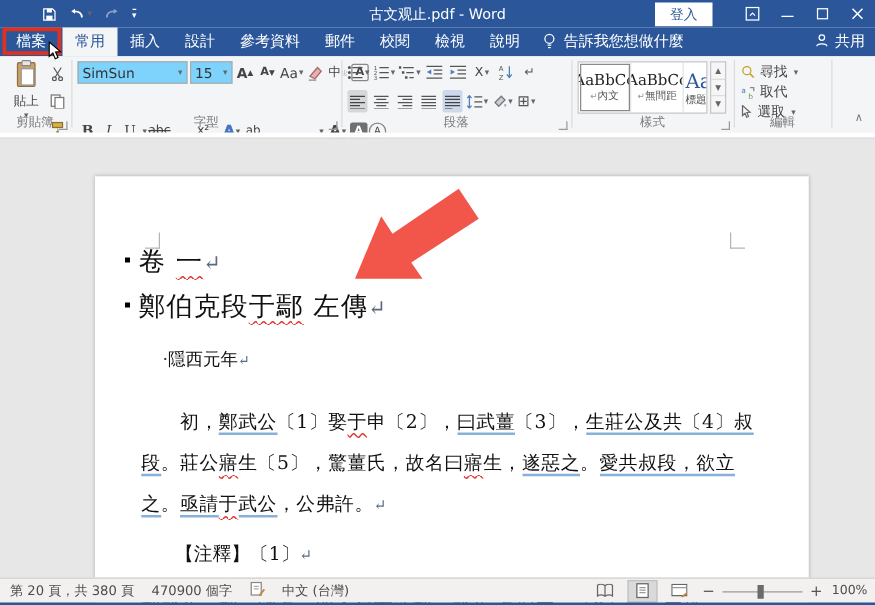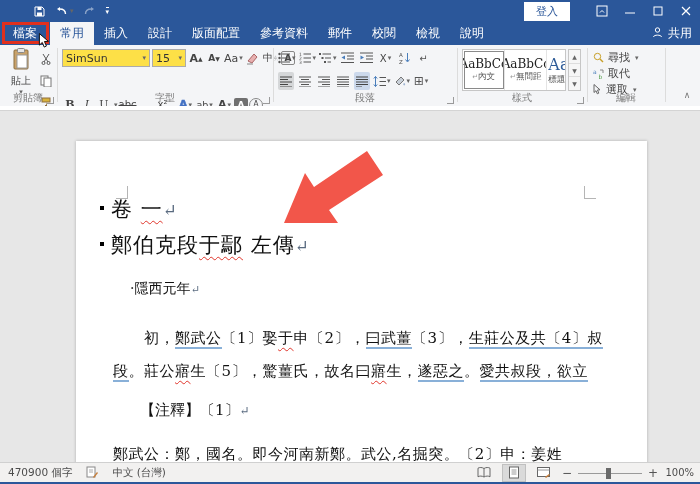--- a/index.html
+++ b/index.html
@@ -32,21 +32,21 @@
   .ribbon { position:absolute; left:0; top:45px; width:700px; height:61px; background:#f4f5f7; }
   .ribbon-bottom { position:absolute; left:0; top:106px; width:700px; height:5px; background:#fff; border-bottom:1px solid #d4d4d4; }
   .grp-sep { position:absolute; top:3px; width:1px; height:88%; background:#dcdcdc; }
   .grp-label { position:absolute; bottom:1px; width:100%; text-align:center; font-size:10px; color:#7a7a7a; }
   .launcher { position:absolute; bottom:2px; right:2px; width:7px; height:7px; border-right:1px solid #9a9a9a; border-bottom:1px solid #9a9a9a; cursor:pointer; }
   .group { position:absolute; top:0; height:61px; }
   .rbtn { display:inline-flex; align-items:center; justify-content:center; height:18px; min-width:16px;
     font-size:11px; color:#444; cursor:pointer; border-radius:2px; }
   .dd { font-size:7px; color:#666; margin-left:1px; }
   .row { position:absolute; left:0; display:flex; align-items:center; gap:2px; }
-  .combo { display:flex; align-items:center; justify-content:space-between; background:#fde047;
+  .combo { display:flex; align-items:center; justify-content:space-between; background:#7dd3fc;
     border:1px solid #ababab; height:18px; font-size:11px; color:#333; padding:0 3px; cursor:pointer; }
   .colorbar { position:absolute; left:2px; right:2px; bottom:1px; height:3px; }
   .iconA { position:relative; font-size:11px; font-weight:bold; }
   .active-toggle { background:#d5d7d9; }
   .active-toggle-blue { background:#ccd9ec; }
 
   
   .gallery { position:absolute; left:4px; top:4px; width:104px; height:42px; background:#fff; border:1px solid #c6c6c6; display:flex; }
   .style-cell { width:43px; height:100%; border-right:1px solid #e4e4e4; display:flex; flex-direction:column;
     align-items:center; justify-content:center; overflow:hidden; cursor:pointer; }
@@ -127,20 +127,21 @@
           <span class="dd">▾</span>
       </span>
       <span class="qbtn dim">
         <svg width="12" height="11" viewBox="0 0 12 11">
             <path d="M10 3 L7 1 L7 5 Z" fill="#fff"></path>
             <path d="M7.5 3 C3 3 1.5 5 1.5 8" fill="none" stroke="#fff" stroke-width="1.4"></path>
           </svg>
       </span>
       <span class="qbtn" style="border-top:1px solid #fff; font-size:7px;">▾</span>
     </div>
+    <div class="win-title">古文观止.pdf - Word</div>
     <div class="tb-right">
       <span class="signin">登入</span>
       <span class="wbtn">
         <svg width="12" height="12" viewBox="0 0 12 12">
             <rect x="1" y="1" width="10" height="10" fill="none" stroke="#fff"></rect>
             <path d="M4 7.5 L6 5.5 L8 7.5" fill="none" stroke="#fff"></path>
           </svg>
       </span>
       <span class="wbtn">
         <svg width="10" height="10" viewBox="0 0 10 10">
@@ -158,26 +159,35 @@
           </svg>
       </span>
     </div>
   </div>
 
   <div class="tabrow">
     <div class="tab file">檔案</div>
     <div class="tab active">常用</div>
     <div class="tab">插入</div>
     <div class="tab">設計</div>
-    <div class="tab">版面配置</div>
     <div class="tab">參考資料</div>
     <div class="tab">郵件</div>
     <div class="tab">校閱</div>
     <div class="tab">檢視</div>
     <div class="tab">說明</div>
+    <div class="tellme">
+      <span>
+        <svg width="11" height="13" viewBox="0 0 11 13">
+            <circle cx="5.5" cy="5" r="3.6" fill="none" stroke="#fff" stroke-width="1"></circle>
+            <line x1="4" y1="10" x2="7" y2="10" stroke="#fff"></line>
+            <line x1="4.4" y1="12" x2="6.6" y2="12" stroke="#fff"></line>
+          </svg>
+      </span>
+      <span>告訴我您想做什麼</span>
+    </div>
     <div class="share">
       <span>
         <svg width="11" height="11" viewBox="0 0 11 11">
             <circle cx="5.5" cy="3" r="2.2" fill="none" stroke="#fff"></circle>
             <path d="M1.5 10 C1.5 7.5 9.5 7.5 9.5 10" fill="none" stroke="#fff"></path>
           </svg>
       </span>
       <span>共用</span>
     </div>
   </div>
@@ -279,21 +289,21 @@
             <span>x₂</span>
           </span>
         <span class="rbtn" style="font-size:10px;">
             <span>x²</span>
           </span>
         <span style="width:5px;"></span>
         <span class="rbtn">
             <span class="iconA" style="color:#4472c4; -webkit-text-stroke:.5px #4472c4;">A</span>
             <span class="dd">▾</span>
           </span>
-        <span class="rbtn" style="position:relative; padding:0 2px;">
+        <span class="rbtn" style="position:relative; padding:0 2px;gap:46px;">
             <span style="font-size:9.5px;">ab</span>
             <span class="colorbar" style="background:#ffe900;"></span>
             <span class="dd">▾</span>
           </span>
         <span class="rbtn" style="position:relative; padding:0 2px;">
             <span class="iconA">A</span>
             <span class="colorbar" style="background:#c00000;"></span>
             <span class="dd">▾</span>
           </span>
         <span class="rbtn" style="background:#707070; color:#fff; min-width:14px; height:14px;">
@@ -509,31 +519,33 @@
   <div class="docarea">
     <div class="page">
       <div class="cornermark cm-left"></div>
       <div class="cornermark cm-right"></div>
       <div class="page-content" id="doc-lines">
           <div class="dline h1"><span class="sq"></span><span>卷 </span><span class="u-spell">一</span><span class="p-mark">↵</span></div>
           <div class="dline h1"><span class="sq"></span><span>鄭伯克段</span><span class="u-spell">于鄢</span><span> 左傳</span><span class="p-mark">↵</span></div>
           <div class="dline sub"><span class="fmt-dot">·</span><span>隱西元年</span><span class="p-mark">↵</span></div>
           <div class="dline para para-first"><span>初，</span><span class="u-link">鄭武公</span><span>〔1〕娶</span><span class="u-spell">于</span><span>申〔2〕，</span><span class="u-link">曰武薑</span><span>〔3〕，</span><span class="u-link">生莊公及共〔4〕叔</span></div>
           <div class="dline para"><span class="u-link">段</span><span>。莊公</span><span class="u-spell">寤</span><span>生〔5〕，驚薑氏，故名曰</span><span class="u-spell">寤</span><span>生，</span><span class="u-link">遂惡之</span><span>。</span><span class="u-link">愛共叔段，欲立</span></div>
+          <div class="dline para"><span class="u-link">之</span><span>。</span><span class="u-link">亟請</span><span class="u-spell">于</span><span class="u-link">武公</span><span>，公弗許。</span><span class="p-mark">↵</span></div>
           <div class="dline note"><span>【注釋】〔1〕</span><span class="p-mark">↵</span></div>
           <div class="dline para-last"><span class="u-link">鄭武公</span><span>：鄭，國名。即今</span><span class="u-link">河南新鄭</span><span>。</span><span class="u-link">武公,名掘突</span><span>。〔2〕申：</span><span class="u-spell">姜姓</span></div>
         </div>
     </div>
 
     <svg class="annot-arrow" style="left:270px; top:40px;" width="125" height="85" viewBox="0 0 125 85">
       <polygon points="14,72 35,22 44,36 97,0 113,24 59,59 68,72" fill="#f2564a"></polygon>
     </svg>
   </div>
 
   <div class="statusbar">
+    <span class="sb-item">第 20 頁，共 380 頁</span>
     <span class="sb-item">470900 個字</span>
     <span class="sb-item">
       <svg width="12" height="12" viewBox="0 0 12 12">
           <rect x="1" y="1" width="8" height="10" fill="#fff" stroke="#888"></rect>
           <line x1="3" y1="4" x2="7" y2="4" stroke="#aaa"></line>
           <line x1="3" y1="6" x2="7" y2="6" stroke="#aaa"></line>
           <path d="M7 11 L11 6 L12 7 L8 12 Z" fill="#c77f3c"></path>
         </svg>
     </span>
     <span class="sb-item">中文 (台灣)</span>

